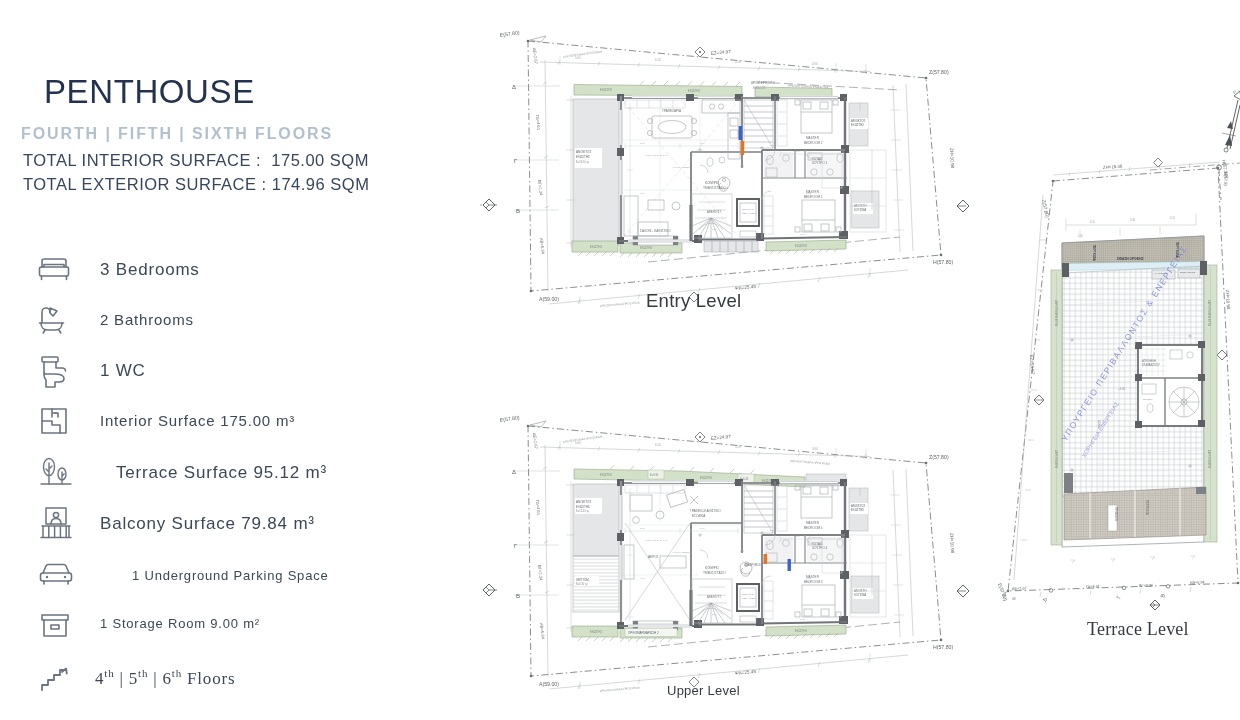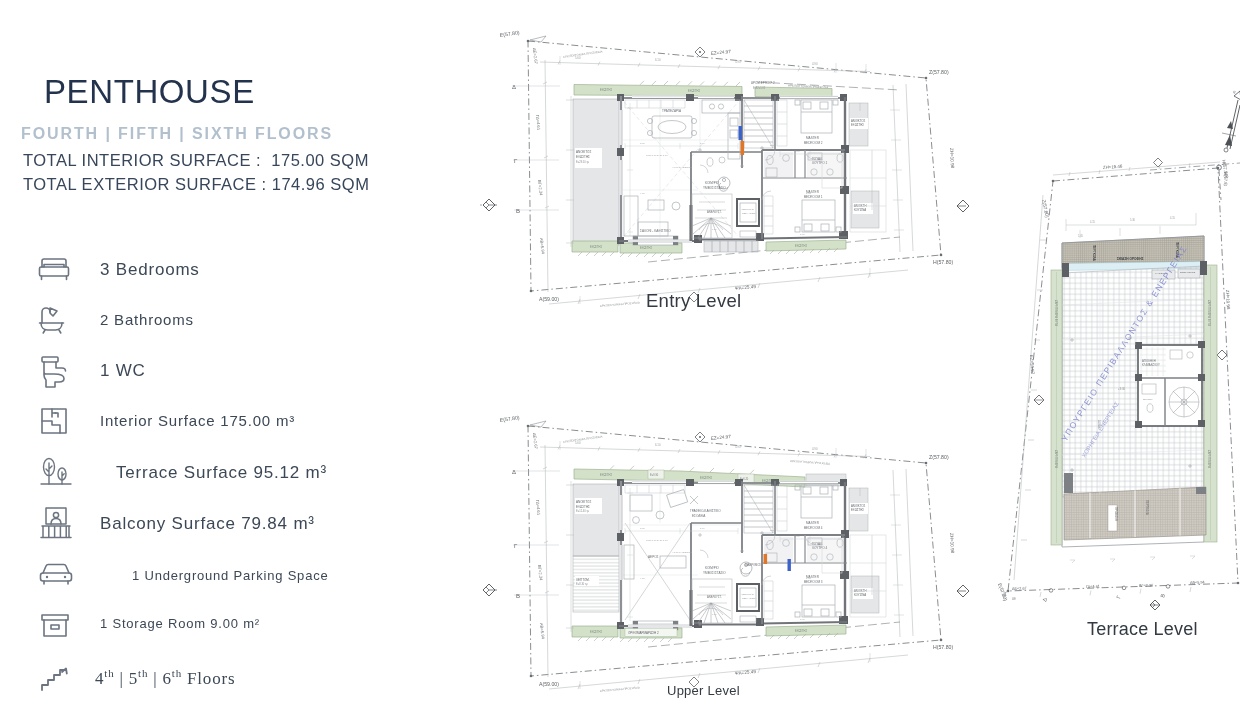--- a/index.html
+++ b/index.html
@@ -1146,13 +1146,13 @@
   </g>
 
   <g font-size="2.6" fill="#9ca0a4">
     <text x="1090" y="223">4.15</text>
       <text x="1130" y="221">5.30</text>
       <text x="1170" y="219">4.15</text>
     <text x="1078" y="237">1.05</text>
   </g>
 </svg>
 
-<div class="abs" style="left:1087px;top:619px;font-size:18px;letter-spacing:0.2px;color:#333a42;">Terrace Level</div>
+<div class="abs" style="left:1087px;top:619px;font-size:18px;letter-spacing:0.2px;color:#333a42;font-family:Liberation Serif, serif;">Terrace Level</div>
 
 </body></html>

